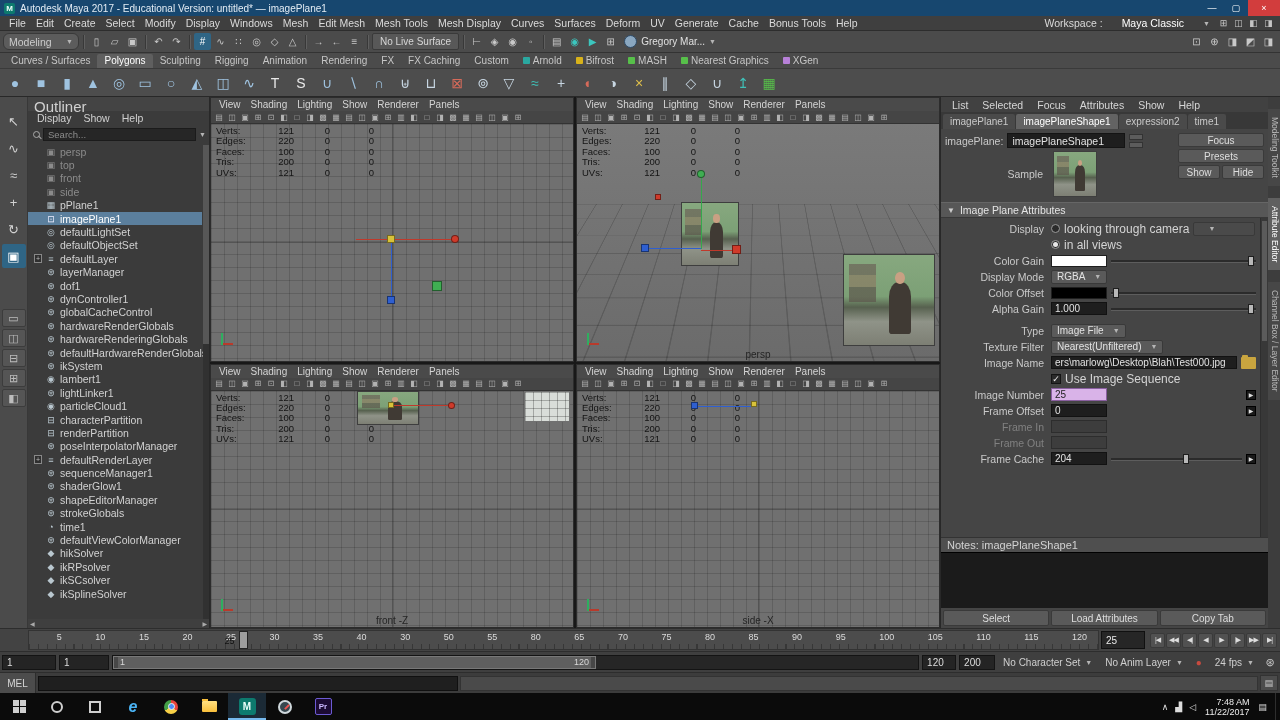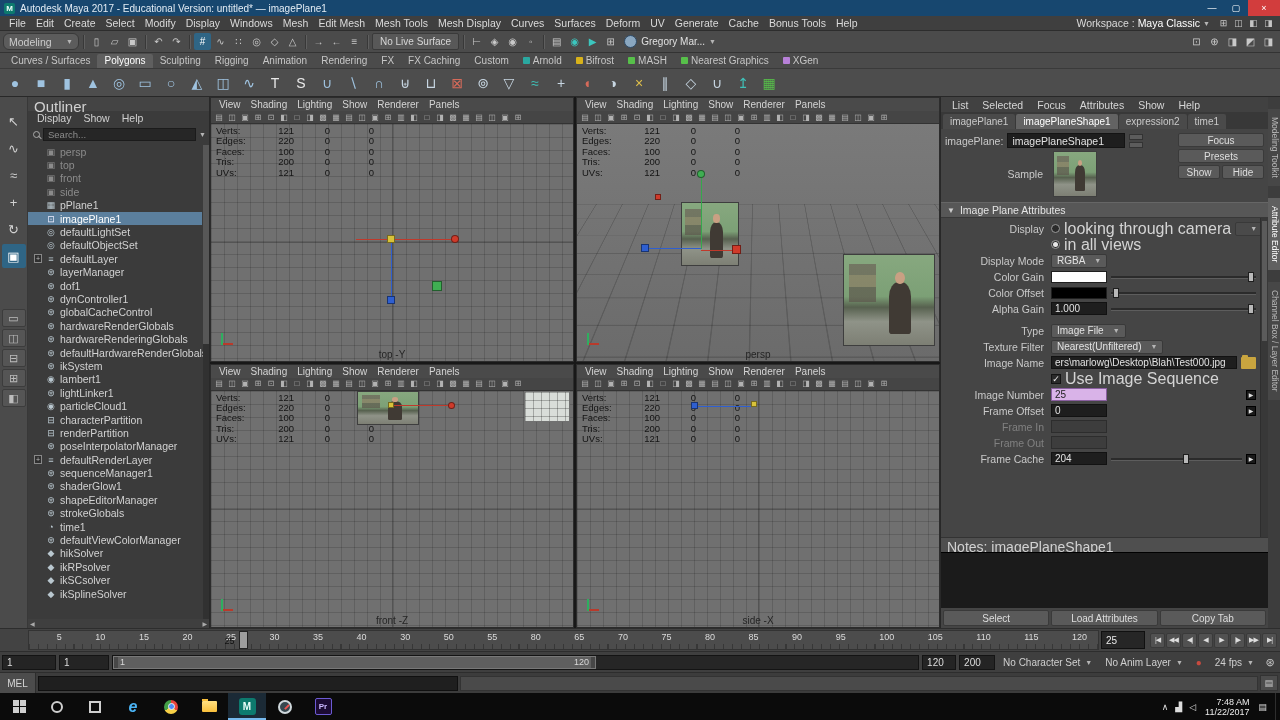--- a/index.html
+++ b/index.html
@@ -11,21 +11,21 @@
   #titlebar{height:16px;background:#17476f;display:flex;align-items:center;padding-left:4px;gap:5px;flex:none}
   .app-logo{width:11px;height:11px;background:#0d7a6e;border-radius:2px;color:#eafffb;font-size:8px;font-weight:bold;text-align:center;line-height:11px}
   #titlebar .title{font-size:10px;color:#e3ecf4;white-space:nowrap}
   .win-btns{margin-left:auto;display:flex;height:100%}
   .win-btn{width:24px;font-size:9px;color:#fff;display:flex;align-items:center;justify-content:center}
   .win-btn.close{width:32px;background:#d23d3d}
 
   
   #menubar{height:15px;background:#3f3f3f;display:flex;align-items:center;padding:0 4px;font-size:10.5px;color:#dadada;border-bottom:1px solid #2d2d2d;flex:none}
   .menu-item{padding:0 5px;white-space:nowrap}
-  .ws{margin-left:auto;display:flex;align-items:center;gap:3px}
+  .ws{margin-left:auto;display:flex;align-items:center;gap:19px}
   .ws-val{color:#fff}
   .dd-arrow{font-size:7px;color:#b5b5b5}
   .mb-icon{width:15px;height:13px;display:flex;align-items:center;justify-content:center;font-size:9px;color:#c5c5c5}
 
   
   #statusline{height:22px;background:#4b4b4b;display:flex;align-items:center;padding:0 3px;gap:2px;border-bottom:1px solid #333;flex:none}
   .mode-select{height:17px;width:76px;background:#5c5c5c;border:1px solid #393939;border-radius:6px;display:flex;align-items:center;justify-content:space-between;padding:0 5px;font-size:10.5px}
   .sl-sep{width:5px;height:18px;position:relative;flex:none}
   .sl-sep::before{content:'';position:absolute;left:2px;top:2px;bottom:2px;width:1px;background:#383838;box-shadow:1px 0 0 #5f5f5f}
   .sl-group{display:flex;gap:1px}
@@ -129,41 +129,41 @@
   .ae-thumb{width:44px;height:46px;position:relative}
   .ae-section{height:16px;background:#575757;display:flex;align-items:center;padding:0 6px;gap:5px;font-size:10.5px;color:#e4e4e4;border-top:1px solid #666;border-bottom:1px solid #383838;flex:none}
   .caret{font-size:8px;color:#ccc}
   .ae-form{flex:1;padding:3px 12px 0 0;overflow:hidden;position:relative;min-height:0}
   .ae-row{height:15px;display:flex;align-items:center;margin-bottom:1px}
   .ae-label{width:110px;text-align:right;padding-right:7px;font-size:10.5px;color:#c9c9c9;flex:none;white-space:nowrap}
   .dim{color:#818181!important}
   .ae-ctrl{flex:1;display:flex;align-items:center;gap:4px;min-width:0}
   .radio{width:9px;height:9px;border:1px solid #9a9a9a;border-radius:50%;background:#2b2b2b;flex:none;position:relative}
   .radio.on::after{content:'';position:absolute;inset:1px;border-radius:50%;background:#e8e8e8}
-  .ae-opt{font-size:16px;color:#d4d4d4;white-space:nowrap}
+  .ae-opt{font-size:12px;color:#d4d4d4;white-space:nowrap}
   .ae-dd{height:14px;background:#5a5a5a;border:1px solid #393939;border-radius:2px;display:flex;align-items:center;gap:9px;padding:0 5px;font-size:10px;color:#e2e2e2;white-space:nowrap}
   .ae-dd.grayed{background:#4a4a4a;color:#7c7c7c;min-width:62px}
   .swatch{width:56px;height:12px;border:1px solid #1f1f1f;flex:none}
   .swatch.white{background:#fff}.swatch.black{background:#000}
   .slider{flex:1;height:12px;position:relative;min-width:40px}
   .slider::before{content:'';position:absolute;left:0;right:0;top:5px;height:2px;background:#2b2b2b;box-shadow:0 1px 0 #5d5d5d}
   .knob{position:absolute;top:1px;width:6px;height:10px;background:#b8b8b8;border:1px solid #1e1e1e}
   .ae-input{width:56px;height:13px;background:#1e1e1e;border:1px solid #121212;color:#e2e2e2;font-size:10px;display:flex;align-items:center;padding:0 3px;flex:none;overflow:hidden;white-space:nowrap}
   .ae-input.wide{flex:1;width:auto}
   .ae-input.keyed{background:#d9b3e8;color:#222;border-color:#8a5fa0}
   .ae-input.grayfield{background:#3d3d3d;border-color:#2d2d2d;color:#777}
   .folder-btn{width:15px;height:12px;background:#c9a53f;border-radius:1px;position:relative;flex:none}
   .folder-btn::before{content:'';position:absolute;top:-2px;left:1px;width:6px;height:2px;background:#c9a53f;border-radius:1px 1px 0 0}
   .conn-btn{width:10px;height:10px;background:#191919;border:1px solid #000;color:#ddd;font-size:6px;display:flex;align-items:center;justify-content:center;flex:none;margin-left:auto}
   .checkbox{width:10px;height:10px;background:#2a2a2a;border:1px solid #141414;flex:none;font-size:9px;line-height:8px;text-align:center;color:#eee}
   .checkbox.on::before{content:'✓'}
   .ae-gap{height:6px}
   .ae-scrollbar{position:absolute;right:0;top:0;bottom:0;width:8px;background:#383838;border-left:1px solid #2e2e2e}
   .ae-scrollbar .thumb{position:absolute;top:3px;left:1px;right:1px;height:120px;background:#5b5b5b}
-  .notes-bar{height:15px;background:#4f4f4f;font-size:14px;color:#d2d2d2;padding:1px 6px;border-top:1px solid #333;flex:none}
+  .notes-bar{height:15px;background:#4f4f4f;font-size:11px;color:#d2d2d2;padding:1px 6px;border-top:1px solid #333;flex:none}
   .notes-area{height:56px;background:#1b1b1b;border-top:1px solid #000;flex:none}
   .ae-bottom{height:20px;display:flex;gap:2px;padding:2px;flex:none}
   .ae-bottom .ae-btn{flex:1;height:16px}
 
   
   #right-strip{width:12px;background:#3d3d3d;display:flex;flex-direction:column;align-items:center;padding-top:12px;gap:12px;flex:none}
   .rs-tab{writing-mode:vertical-rl;font-size:8.5px;color:#b8b8b8;padding:8px 0;background:#474747;width:12px;text-align:center;white-space:nowrap}
   .rs-tab.active{background:#606060;color:#fff}
 
   
@@ -769,21 +769,20 @@
                 <span class="st-v">0</span>
               </div>
             </div>
           <span class="mline" style="left:145px;top:115px;width:98px"></span>
           <span class="mh red round" style="left:240px;top:111px;width:8px;height:8px"></span>
           <span class="mline blue v" style="left:180px;top:119px;height:56px"></span>
           <span class="mh blue" style="left:176px;top:172px;width:8px;height:8px"></span>
           <span class="mh yellow" style="left:176px;top:111px;width:8px;height:8px"></span>
           <span class="mh green" style="left:221px;top:157px;width:10px;height:10px"></span>
           <div class="gizmo"></div>
-          <div class="vp-label">top -Y</div>
         </div>
       </div>
 
       <div class="viewport">
         <div class="vp-menus">
             <span class="vp-menu">View</span>
             <span class="vp-menu">Shading</span>
             <span class="vp-menu">Lighting</span>
             <span class="vp-menu">Show</span>
             <span class="vp-menu">Renderer</span>
@@ -1094,34 +1093,34 @@
           </div>
         </div>
         <div class="ae-row">
           <span class="ae-label"></span>
           <div class="ae-ctrl">
             <span class="radio on"></span>
             <span class="ae-opt">in all views</span>
           </div>
         </div>
         <div class="ae-row">
+          <span class="ae-label">Color Gain</span>
+          <div class="ae-ctrl">
+            <span class="swatch white"></span>
+            <span class="slider">
+                <span class="knob" style="left:calc(100% - 8px)"></span>
+              </span>
+          </div>
+        </div>
+        <div class="ae-row">
           <span class="ae-label">Display Mode</span>
           <div class="ae-ctrl">
             <span class="ae-dd">
                 <span>RGBA</span>
                 <span class="dd-arrow">▼</span>
-              </span>
-          </div>
-        </div>
-        <div class="ae-row">
-          <span class="ae-label">Color Gain</span>
-          <div class="ae-ctrl">
-            <span class="swatch white"></span>
-            <span class="slider">
-                <span class="knob" style="left:calc(100% - 8px)"></span>
               </span>
           </div>
         </div>
         <div class="ae-row">
           <span class="ae-label">Color Offset</span>
           <div class="ae-ctrl">
             <span class="swatch black"></span>
             <span class="slider">
                 <span class="knob" style="left:2px"></span>
               </span>

